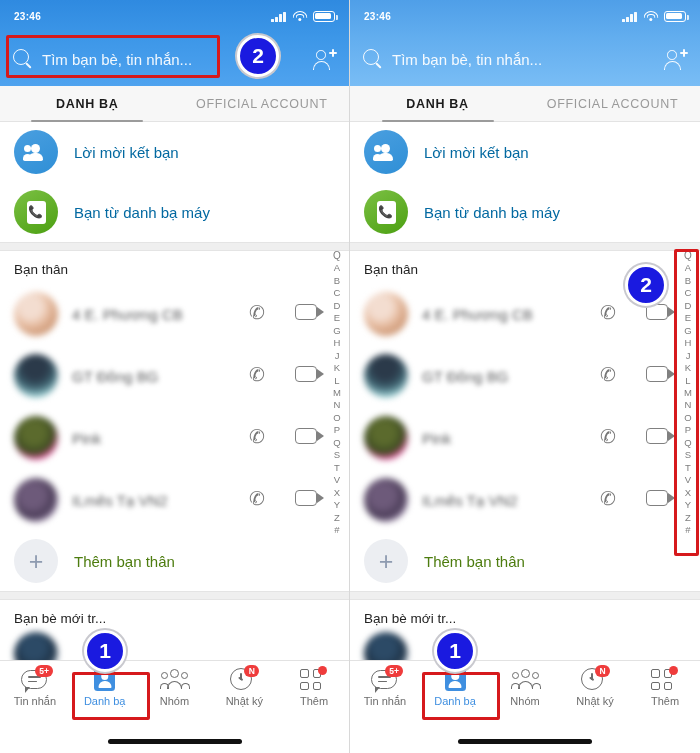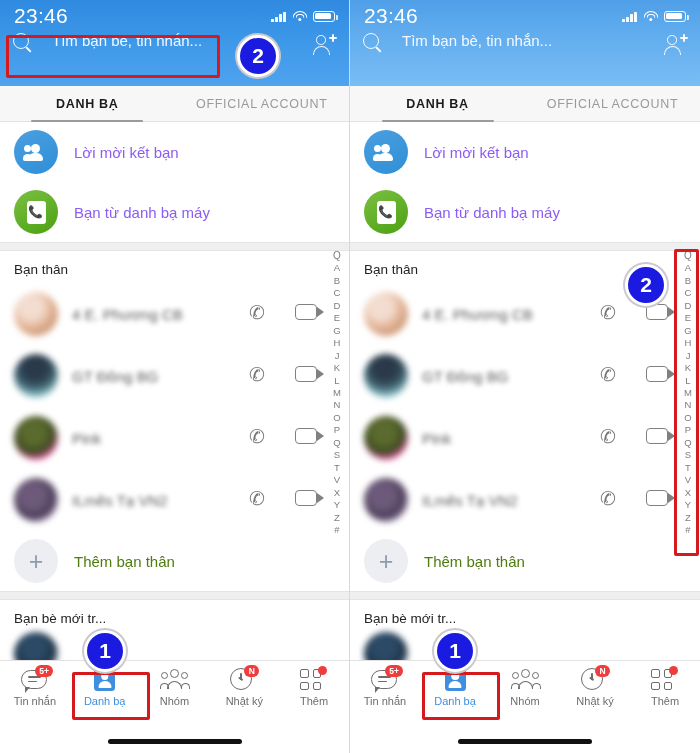--- a/index.html
+++ b/index.html
@@ -12,38 +12,38 @@
   .stage { position:relative; width:700px; height:753px; display:flex; }
   .panel { position:relative; width:350px; height:753px; overflow:hidden; background:#fff; }
   .panel.left  { border-right:1px solid #d8d8d8; }
 
   
   .header { position:relative; height:86px; width:100%; }
   .panel.left  .header { background:linear-gradient(180deg,#2f8ae0 0%,#3d97e8 45%,#4fa3ef 100%); }
   .panel.right .header { background:linear-gradient(180deg,#4f9fe8 0%,#63aeef 45%,#79bdf5 100%); }
 
   .statusbar { height:32px; display:flex; align-items:center; padding:0 14px; color:#fff; }
-  .clock { font-size:21px; font-weight:400; letter-spacing:.3px; }
+  .clock { font-size:10px; font-weight:700; letter-spacing:.3px; }
   .status-right { margin-left:auto; display:flex; align-items:center; gap:6px; }
   .sig { display:flex; align-items:flex-end; gap:1.5px; height:11px; }
   .sig i { display:block; width:2.6px; background:#fff; border-radius:.5px; }
   .sig i:nth-child(1){height:3px;opacity:.95}
   .sig i:nth-child(2){height:5px;opacity:.95}
   .sig i:nth-child(3){height:7.5px;opacity:.95}
   .sig i:nth-child(4){height:10px;opacity:.95}
   .wifi { width:15px; height:11px; position:relative; }
   .wifi span { position:absolute; left:50%; transform:translateX(-50%); border:1.6px solid #fff; border-bottom:none; border-radius:50% 50% 0 0 / 100% 100% 0 0; }
   .wifi span.a{ width:15px;height:7px; top:0;}
   .wifi span.b{ width:9px;height:4.5px; top:3px;}
   .wifi span.c{ width:3.4px;height:3.4px; top:7px; border-radius:50%; border:none; background:#fff;}
   .batt { width:22px; height:11px; border:1.4px solid #fff; border-radius:3px; position:relative; }
   .batt::after { content:""; position:absolute; right:-3.5px; top:3px; width:2px; height:5px; background:#fff; border-radius:0 1px 1px 0; opacity:.8;}
   .batt i { position:absolute; left:1.3px; top:1.3px; bottom:1.3px; width:16px; background:#fff; border-radius:1.5px; }
 
-  .searchrow { height:54px; display:flex; align-items:flex-start; padding:0 12px; gap:10px; }
+  .searchrow { height:54px; display:flex; align-items:center; padding:0 12px; }
   .mag { width:22px; height:22px; position:relative; flex:0 0 auto; }
   .mag::before { content:""; position:absolute; left:1px; top:1px; width:14px; height:14px; border:1.9px solid rgba(255,255,255,.92); border-radius:50%; }
   .mag::after { content:""; position:absolute; left:14px; top:14px; width:7px; height:1.9px; background:rgba(255,255,255,.92); transform:rotate(45deg); transform-origin:left center; border-radius:1px; }
   .search-placeholder { flex:1; color:rgba(255,255,255,.93); font-size:15px; padding-left:8px; white-space:nowrap; overflow:hidden; }
   .adduser { width:26px; height:24px; position:relative; flex:0 0 auto; margin-left:6px; }
   .adduser .hd { position:absolute; left:5px; top:3px; width:9.5px; height:9.5px; border:1.8px solid rgba(255,255,255,.95); border-radius:50%; }
   .adduser .bd { position:absolute; left:1.5px; top:13.5px; width:17px; height:9px; border:1.8px solid rgba(255,255,255,.95); border-bottom:none; border-radius:9px 9px 0 0; }
   .adduser .pl, .adduser .pl2 { position:absolute; background:rgba(255,255,255,.95); border-radius:1px; }
   .adduser .pl { right:0px; top:5px; width:8px; height:1.7px; }
   .adduser .pl2 { right:3.15px; top:1.85px; width:1.7px; height:8px; }
@@ -52,21 +52,21 @@
   .tabs { height:36px; display:flex; background:#f7f7f7; border-bottom:1px solid #e3e3e3; }
   .tab { flex:1; display:flex; align-items:center; justify-content:center; font-size:12.5px; letter-spacing:.7px; color:#9a9a9a; position:relative; }
   .tab.active { color:#1b1b1b; font-weight:700; }
   .tab.active::after { content:""; position:absolute; bottom:-1px; left:18%; right:18%; height:2.5px; background:#9b9b9b; border-radius:2px; }
 
   
   .entry { height:60px; display:flex; align-items:center; padding:0 14px; gap:16px; background:#fff; }
   .entry-ic { width:44px; height:44px; border-radius:50%; display:flex; align-items:center; justify-content:center; flex:0 0 auto; }
   .ic-invite { background:linear-gradient(150deg,#4a9fe0,#2f8fd6); }
   .ic-phone  { background:linear-gradient(150deg,#7bc043,#4ca012); }
-  .entry-label { font-size:15px; color:#8b5cf6; }
+  .entry-label { font-size:15px; color:#0369a1; }
   .people-ic { position:relative; width:24px; height:17px; }
   .people-ic .h1{ position:absolute; left:6.5px; top:0; width:9px; height:9px; border-radius:50%; background:#fff;}
   .people-ic .h2{ position:absolute; left:0px; top:1.5px; width:7px; height:7px; border-radius:50%; background:#fff;}
   .people-ic .b1{ position:absolute; left:4px; bottom:0; width:15px; height:8px; border-radius:7px 7px 2px 2px; background:#fff;}
   .people-ic .b2{ position:absolute; left:-1px; bottom:0; width:9px; height:7px; border-radius:5px 5px 2px 2px; background:#fff;}
   .card-ic { width:19px; height:23px; border-radius:3px; background:#fff; position:relative; }
   .card-ic::after { content:"\1F4DE"; position:absolute; left:50%; top:50%; transform:translate(-50%,-50%) rotate(0deg); font-size:12px; color:#5aa52a; }
 
   .sep { height:9px; background:#efefef; border-top:1px solid #e4e4e4; border-bottom:1px solid #e4e4e4; }
 

